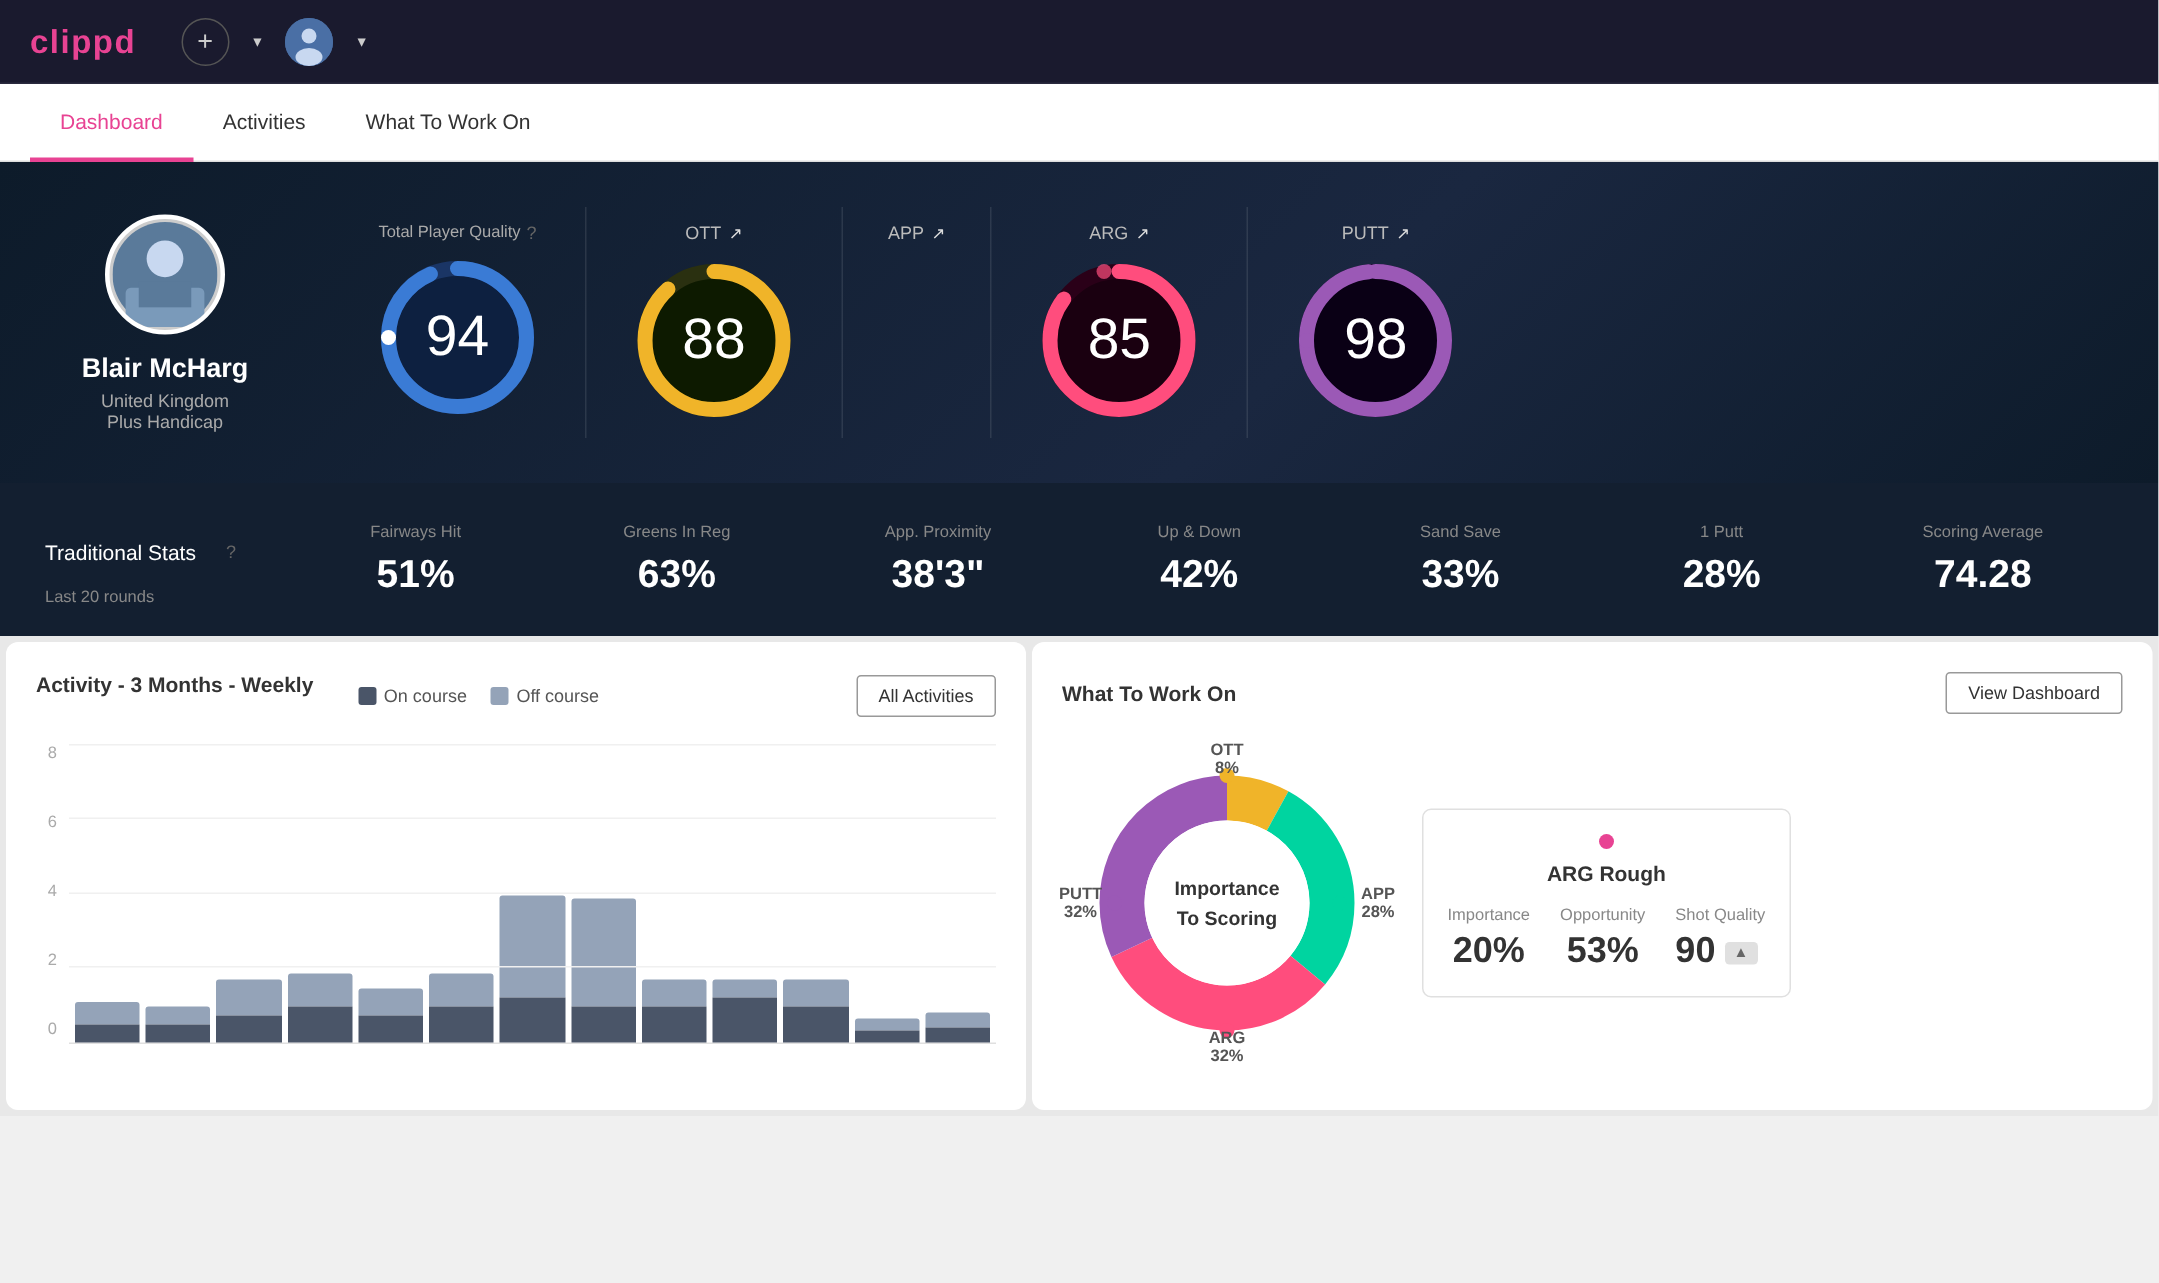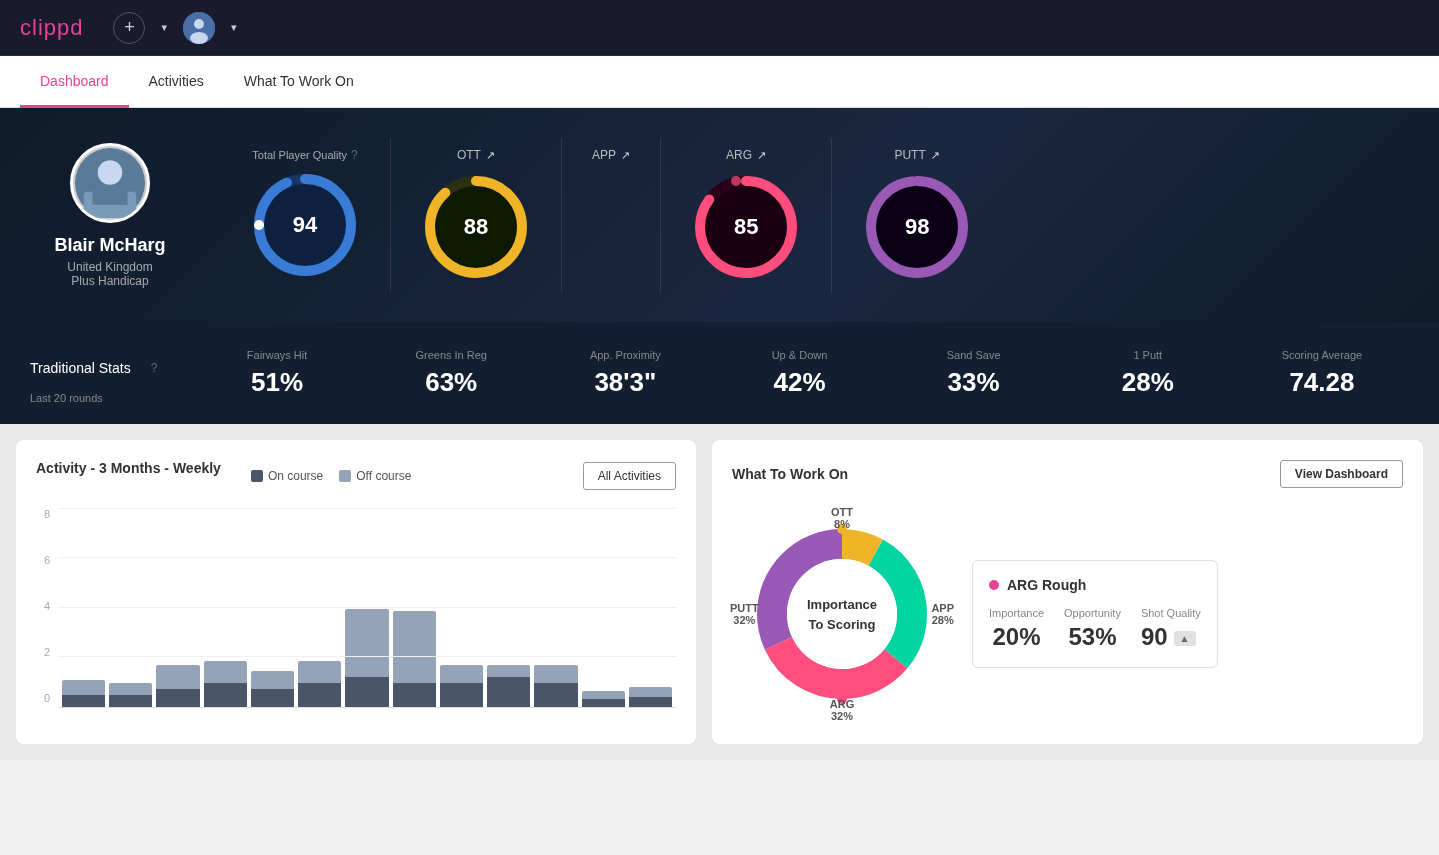--- a/index.html
+++ b/index.html
@@ -7,21 +7,21 @@
 
     
     .header {
       background: #1a1a2e;
       display: flex;
       align-items: center;
       padding: 0 20px;
       height: 56px;
       border-bottom: 1px solid #2a2a3e;
     }
-    .logo { color: #e84393; font-size: 22px; font-weight: normal; letter-spacing: 1px; margin-right: 30px; }
+    .logo { color: #e84393; font-size: 22px; font-weight: bold; letter-spacing: 1px; margin-right: 30px; }
     .header-title { color: #ccc; font-size: 15px; flex: 1; }
     .header-actions { display: flex; align-items: center; gap: 16px; }
     .header-btn { background: none; border: 1px solid #555; border-radius: 50%; width: 32px; height: 32px; color: #ccc; cursor: pointer; display: flex; align-items: center; justify-content: center; font-size: 18px; }
     .header-avatar { width: 32px; height: 32px; border-radius: 50%; background: #4a6fa5; display: flex; align-items: center; justify-content: center; font-size: 12px; cursor: pointer; }
     .header-dropdown { color: #ccc; font-size: 11px; cursor: pointer; }
 
     
     .nav-tabs {
       background: #fff;
       display: flex;
@@ -59,21 +59,21 @@
     .player-handicap { font-size: 12px; color: #aaa; text-align: center; }
 
     
     .scores-section { display: flex; gap: 0; flex: 1; }
     .score-block { display: flex; flex-direction: column; align-items: center; padding: 10px 30px; border-right: 1px solid rgba(255,255,255,0.1); }
     .score-block:last-child { border-right: none; }
     .score-label { font-size: 12px; color: #bbb; margin-bottom: 10px; display: flex; align-items: center; gap: 5px; }
     .score-label .arrow { font-size: 11px; color: #ddd; }
     .circle-container { position: relative; width: 110px; height: 110px; }
     .circle-container svg { position: absolute; top: 0; left: 0; transform: rotate(-90deg); }
-    .circle-value { position: absolute; top: 50%; left: 50%; transform: translate(-50%, -50%); font-size: 22px; font-weight: bold; color: #fff; }
+    .circle-value { position: absolute; top: 50%; left: 50%; transform: translate(-50%, -50%); font-size: 38px; font-weight: normal; color: #fff; }
     .tpq-label { font-size: 11px; color: #aaa; margin-bottom: 8px; display: flex; align-items: center; gap: 4px; }
     .tpq-label .info-icon { font-size: 12px; color: #666; cursor: pointer; }
 
     
     .stats-bar {
       background: #131f30;
       display: flex;
       align-items: center;
       padding: 20px 30px;
       gap: 0;
@@ -81,44 +81,44 @@
     .stats-label-block { min-width: 160px; }
     .stats-label-block .title { font-size: 14px; color: #fff; display: flex; align-items: center; gap: 20px; margin-top: 18px; }
     .stats-label-block .subtitle { font-size: 11px; color: #888; margin-top: 16px; }
     .stat-item { flex: 1; text-align: center; }
     .stat-item .stat-name { font-size: 11px; color: #888; margin-bottom: 6px; }
     .stat-item .stat-val { font-size: 26px; font-weight: 600; color: #fff; }
 
     
     .bottom-panels {
       display: flex;
-      gap: 16px;
-      padding: 16px;
+      gap: 4px;
+      padding: 4px;
       background: #e8e8e8;
       min-height: 320px;
     }
     .panel { background: #fff; border-radius: 8px; padding: 20px; flex: 1; color: #333; }
     .panel-title { font-size: 14px; font-weight: 600; color: #333; margin-bottom: 16px; }
 
     
     .activity-header { display: flex; align-items: center; margin-bottom: 16px; gap: 20px; }
     .legend { display: flex; gap: 16px; align-items: center; font-size: 12px; color: #555; flex: 1; margin-left: 10px; }
     .legend-item { display: flex; align-items: center; gap: 5px; }
     .legend-dot { width: 12px; height: 12px; border-radius: 2px; }
     .all-activities-btn { border: 1px solid #999; background: #fff; padding: 6px 14px; font-size: 12px; cursor: pointer; border-radius: 3px; color: #333; }
 
     
     .wtw-header { display: flex; align-items: center; margin-bottom: 16px; }
     .wtw-title { font-size: 14px; font-weight: 600; color: #333; flex: 1; }
-    .view-dashboard-btn { border: 1px solid #999; background: #fff; padding: 6px 14px; font-size: 12px; cursor: pointer; border-radius: 3px; color: #333; font-weight: bold; }
+    .view-dashboard-btn { border: 1px solid #999; background: #fff; padding: 6px 14px; font-size: 12px; cursor: pointer; border-radius: 3px; color: #333; }
     .wtw-content { display: flex; gap: 20px; align-items: center; }
 
     
     .info-card { border: 1px solid #e0e0e0; border-radius: 6px; padding: 16px; min-width: 240px; }
-    .info-card-title { display: flex; align-items: center; gap: 8px; font-size: 14px; font-weight: 600; color: #333; margin-bottom: 14px; }
+    .info-card-title { display: flex; align-items: center; gap: 8px; font-size: 14px; font-weight: 600; color: #333; margin-bottom: 14px; flex-direction: column; }
     .info-card-dot { width: 10px; height: 10px; border-radius: 50%; background: #e84393; }
     .info-card-stats { display: flex; gap: 20px; margin-top: 10px; }
     .info-stat { text-align: center; }
     .info-stat-label { font-size: 11px; color: #888; margin-bottom: 4px; }
     .info-stat-val { font-size: 24px; font-weight: 700; color: #333; }
     .info-stat-badge { display: inline-block; background: #e0e0e0; color: #666; font-size: 10px; padding: 2px 6px; border-radius: 3px; margin-top: 2px; }
   </style>
 </head>
 <body>
 

